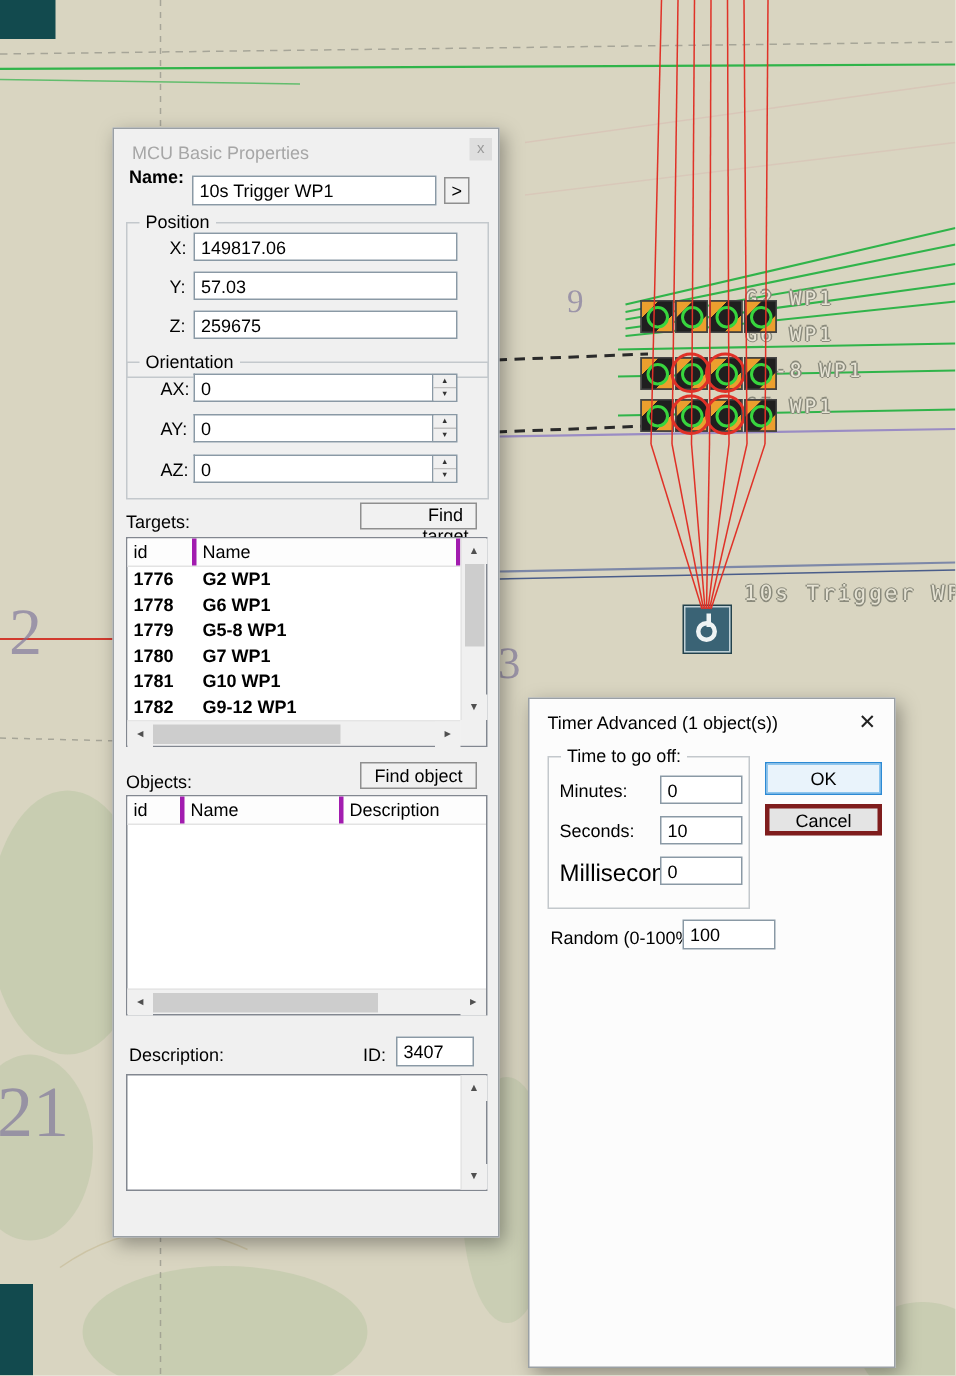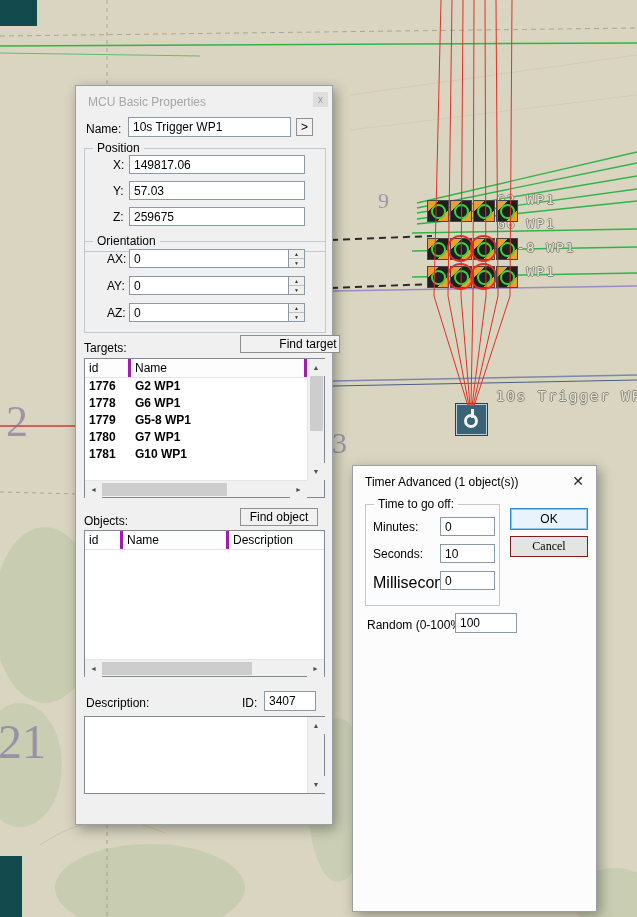--- a/index.html
+++ b/index.html
@@ -76,21 +76,21 @@
   .sb-arrow{width:17px;height:17px;flex:0 0 17px;display:flex;align-items:center;
     justify-content:center;font-size:7px;color:#505050;background:#f0f0f0;}
   .vthumb{width:13px;background:#cdcdcd;flex:0 0 auto;}
   .hthumb{height:13px;background:#cdcdcd;flex:0 0 auto;}
   .sb-space{flex:1;}
   .sb-corner{position:absolute;right:0;bottom:0;width:17px;height:17px;background:#f0f0f0;}
 
   .descbox{position:absolute;background:#fff;border:1px solid #828790;}
 
   .ok-btn{background:#e9f3fb;border:1px solid #2c8ad4;box-shadow:inset 0 0 0 1px #8ec6ee;}
-  .cancel-btn{background:#e4e4e4;border:1px solid #7f1d1d;font-family:Liberation Serif, serif;}
+  .cancel-btn{background:#e4e4e4;border:3px solid #7f1d1d;}
 </style>
 </head>
 <body>
 
 <div class="stage">
 
   <svg class="map-base" width="637" height="917" viewBox="0 0 637 917">
     <rect x="0" y="0" width="637" height="917" fill="#d9d5c1"></rect>
 
     <ellipse cx="45" cy="615" rx="52" ry="88" fill="#b9c6a4" opacity="0.55"></ellipse>
@@ -187,21 +187,21 @@
         <path d="M486,296 L472,406"></path>
         <path d="M498,296 L473,406"></path>
       <path d="M510,296 L474,406"></path>
     </g>
   </svg>
 
   <div class="dialog mcu">
     <span class="dlg-title">MCU Basic Properties</span>
     <span class="mcu-close">x</span>
 
-    <span class="lbl" style="left:10px;top:36px;">Name:</span>
+    <span class="lbl" style="left:10px;top:25px;font-weight:bold;">Name:</span>
     <input class="tb" style="left: 52px; top: 31px; width: 163px;" value="10s Trigger WP1">
     <button class="btn" style="left:220px;top:32px;width:17px;height:18px;">&gt;</button>
 
     <div class="group" style="left:8px;top:62px;width:242px;height:104px;">
       <span class="legend">Position</span>
       <div class="grow" style="top:6px;">
         <span class="lbl" style="left:28px;top:3px;">X:</span>
         <input class="tb" style="left: 44px; top: 0px; width: 176px; height: 19px;" value="149817.06">
       </div>
       <div class="grow" style="top:32px;">
@@ -242,21 +242,21 @@
           <input value="0" style="">
           <div class="spin">
               <span>▲</span>
               <span>▼</span>
             </div>
         </div>
       </div>
     </div>
 
     <span class="lbl" style="left:8px;top:255px;">Targets:</span>
-    <button class="btn" style="left:164px;top:249px;width:100px;height:18px;padding-left:36px;">Find target</button>
+    <button class="btn" style="left:164px;top:249px;width:78px;height:18px;padding-left:36px;">Find target</button>
 
     <div class="list" style="left:8px;top:272px;width:241px;height:140px;">
       <div class="list-head" style="right:17px;">
         <span style="width:46px;">id</span>
         <span style="flex:1;">Name</span>
       </div>
       <div class="list-rows" style="right:17px;">
         <div class="lrow">
             <span style="width:46px;">1776</span>
             <span style="flex:1;">G2 WP1</span>
@@ -269,20 +269,24 @@
             <span style="width:46px;">1779</span>
             <span style="flex:1;">G5-8 WP1</span>
           </div>
         <div class="lrow">
             <span style="width:46px;">1780</span>
             <span style="flex:1;">G7 WP1</span>
           </div>
         <div class="lrow">
             <span style="width:46px;">1781</span>
             <span style="flex:1;">G10 WP1</span>
+          </div>
+        <div class="lrow">
+            <span style="width:46px;">1782</span>
+            <span style="flex:1;">G9-12 WP1</span>
           </div>
       </div>
       <div class="vbar" style="top:0;bottom:17px;">
         <span class="sb-arrow">▲</span>
         <span class="vthumb" style="height:55px;"></span>
         <span class="sb-space"></span>
         <span class="sb-arrow">▼</span>
       </div>
       <div class="hbar" style="right:17px;">
         <span class="sb-arrow">◄</span>

